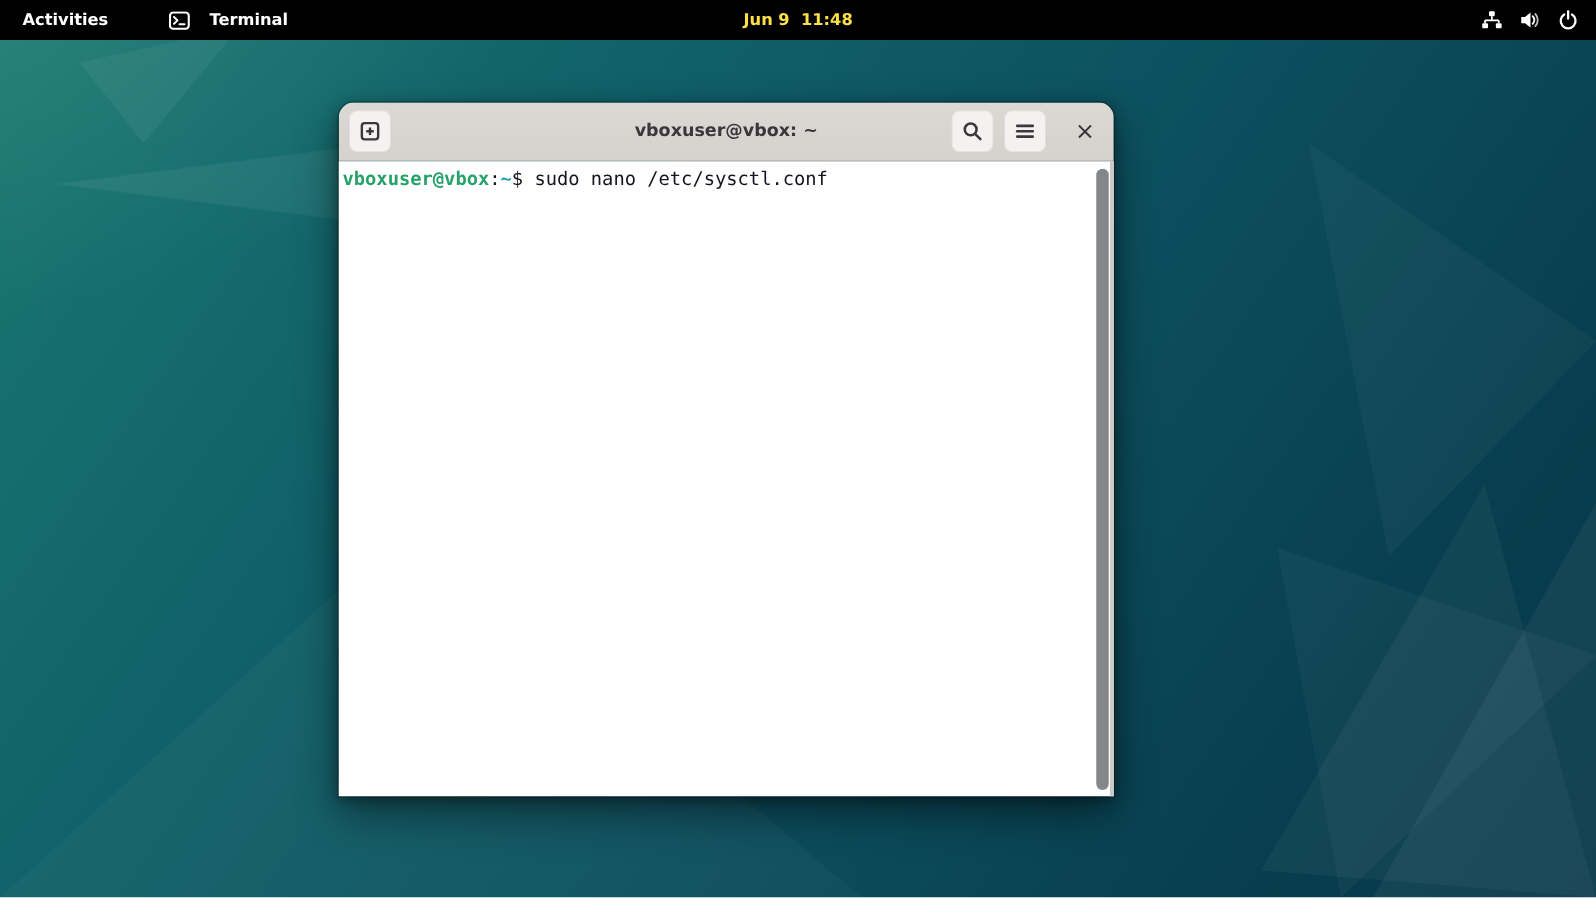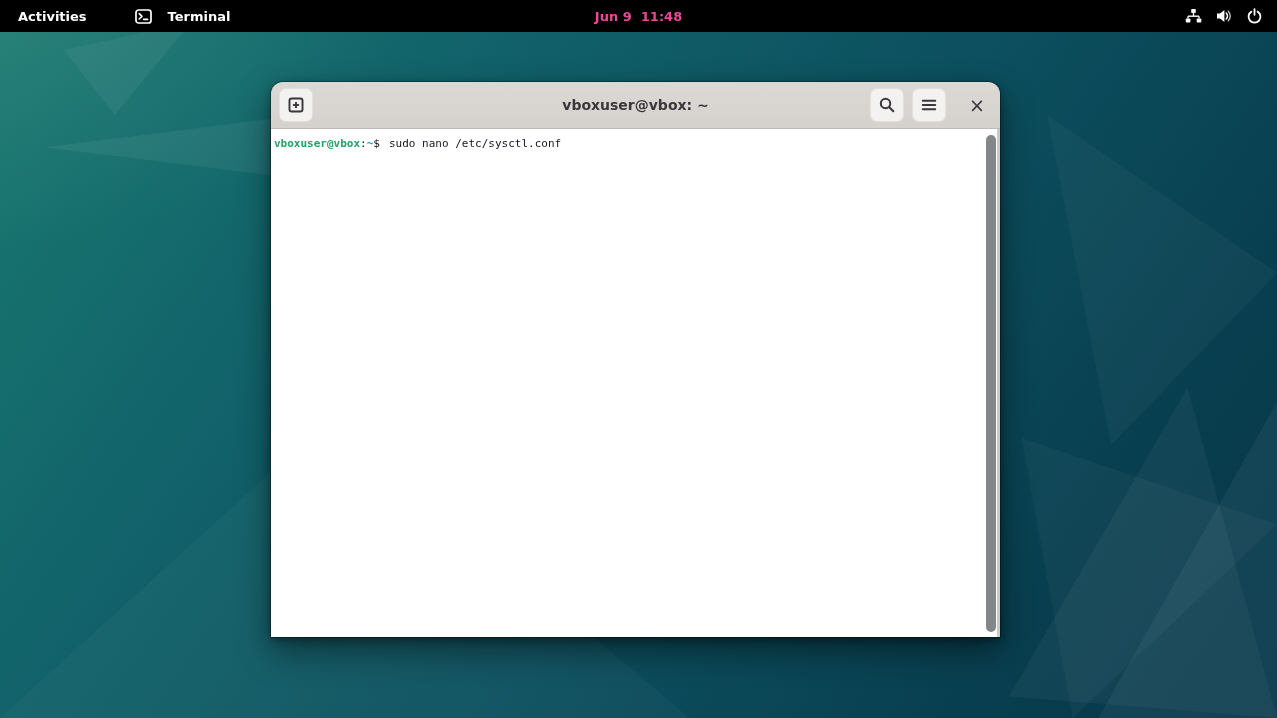--- a/index.html
+++ b/index.html
@@ -29,30 +29,30 @@
     background: #000; color: #fff; display: flex; align-items: center;
     font-size: 13px; font-weight: 700; z-index: 50;
   }
   .tb-item { background: none; border: none; color: #fff; font: inherit; cursor: default;
              height: 32px; display: flex; align-items: center; padding: 0 12px; }
   .tb-activities { margin-left: 6px; }
   .tb-app { margin-left: 24px; gap: 16px; }
   .term-badge { display: inline-flex; width: 17px; height: 15px; }
   .tb-clock {
     position: absolute; left: 50%; transform: translateX(-50%);
-    background: none; border: none; color: #ec4899; font: inherit;
+    background: none; border: none; color: #fde047; font: inherit;
     height: 32px; padding: 0 12px; white-space: pre;
   }
   .tb-status { margin-left: auto; display: flex; align-items: center; gap: 13px;
                padding: 0 14px 0 12px; height: 32px; background: none; border: none; }
   .tb-status svg { display: block; }
 
   
   .window {
-    position: absolute; left: 271px; top: 82px; width: 729px; height: 555px;
+    position: absolute; left: 271px; top: 82px; width: 620px; height: 555px;
     border-radius: 12px 12px 0 0;
     box-shadow: 0 0 0 1px rgba(0,0,0,0.30), 0 14px 34px rgba(0,0,0,0.45), 0 3px 10px rgba(0,0,0,0.35);
     z-index: 10; display: flex; flex-direction: column;
   }
   .titlebar {
     height: 47px; flex: 0 0 47px;
     background: linear-gradient(#dcd8d4, #d5d1cd);
     border-bottom: 1px solid #bfbab5;
     border-radius: 12px 12px 0 0;
     display: flex; align-items: center; position: relative; padding: 0 8px;
@@ -71,21 +71,21 @@
   .close-btn {
     width: 30px; height: 34px; border: none; background: none;
     font-size: 19px; line-height: 34px; color: #37343a; margin-left: 8px; cursor: default;
     font-family: "DejaVu Sans", sans-serif;
   }
 
   .content {
     flex: 1; background: #ffffff; position: relative;
     border-right: 3px solid #cdc9c5;
     font-family: "DejaVu Sans Mono", "Liberation Mono", monospace;
-    font-size: 11px; line-height: 19px; color: #171421;
+    font-size: 15px; line-height: 19px; color: #171421;
     padding: 5px 14px 5px 3px; overflow: hidden;
   }
   .prompt-line { white-space: pre; }
   .p-user { color: #26a269; font-weight: 700; }
   .p-path { color: #2aa1b3; font-weight: 700; }
   .p-plain { color: #171421; }
   .cmd { color: #171421; margin-left: 9px; }
 
   .scroll-thumb {
     position: absolute; right: 1px; top: 6px; bottom: 5px; width: 10px;

